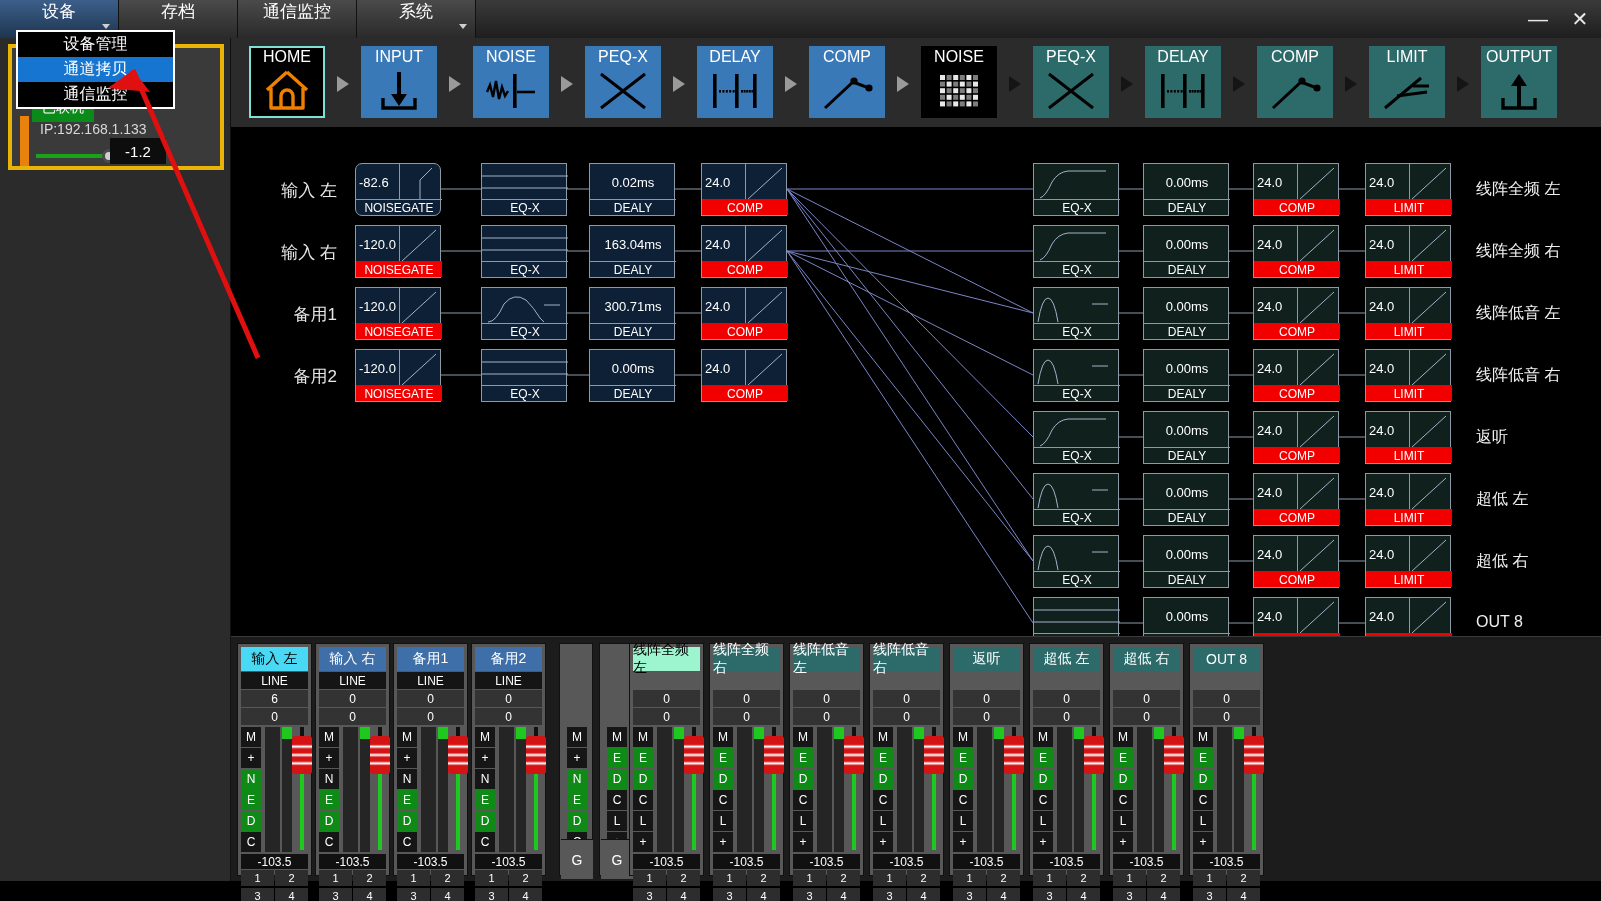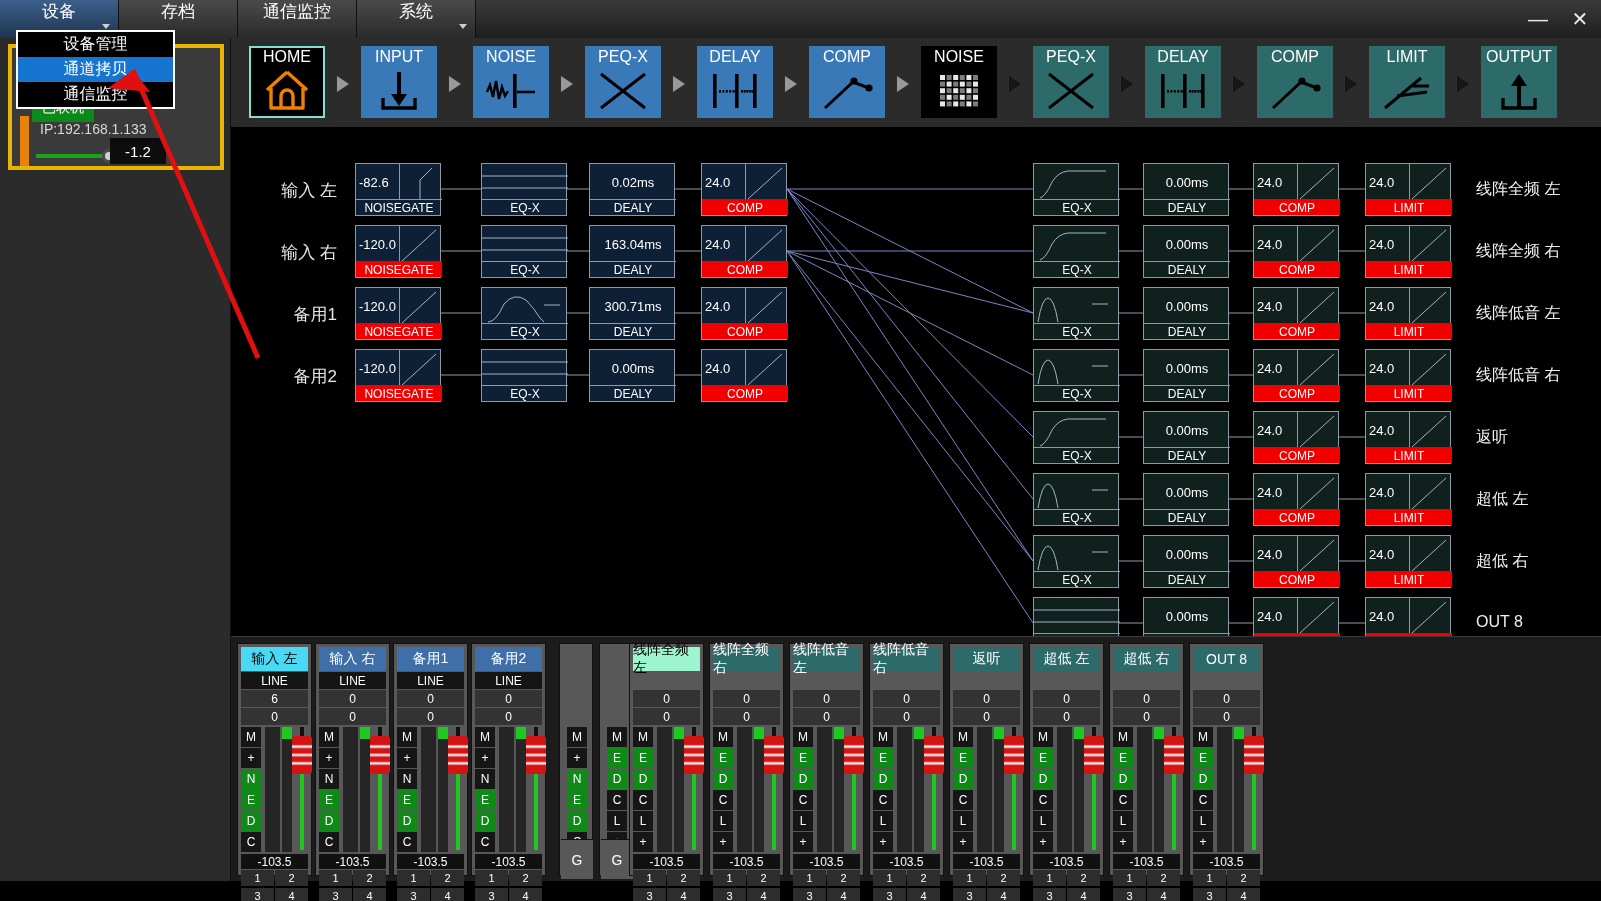--- a/index.html
+++ b/index.html
@@ -483,21 +483,21 @@
         <line x1="556" y1="62" x2="802" y2="310" stroke="#7a86c8" stroke-width="1"></line>
         <line x1="556" y1="62" x2="802" y2="372" stroke="#7a86c8" stroke-width="1"></line>
         <line x1="556" y1="62" x2="802" y2="434" stroke="#7a86c8" stroke-width="1"></line>
         <line x1="556" y1="124" x2="802" y2="124" stroke="#7a86c8" stroke-width="1"></line>
         <line x1="556" y1="124" x2="802" y2="186" stroke="#7a86c8" stroke-width="1"></line>
         <line x1="556" y1="124" x2="802" y2="248" stroke="#7a86c8" stroke-width="1"></line>
         <line x1="556" y1="124" x2="802" y2="434" stroke="#7a86c8" stroke-width="1"></line>
         <line x1="556" y1="124" x2="802" y2="496" stroke="#7a86c8" stroke-width="1"></line>
       </svg>
   <div class="rowlabel" style="left: 10px; top: 52px;">输入 左</div>
-      <div class="mod" style="left: 124px; top: 36px;">
+      <div class="mod" style="left: 124px; top: 36px; border-radius: 7px;">
         <svg width="86" height="37">
           <path d="M64 36 L64 16 L76 4" fill="none" stroke="#9fb4c9" stroke-width="1"></path>
         </svg>
         <div class="vsep"></div>
         <div class="val">-82.6</div>
         <div class="cap">NOISEGATE</div>
       </div>
       <div class="mod" style="left: 250px; top: 36px;">
         <svg width="86" height="37">
           <line x1="0" y1="12" x2="86" y2="12" stroke="#9fb4c9" stroke-width="1"></line>

